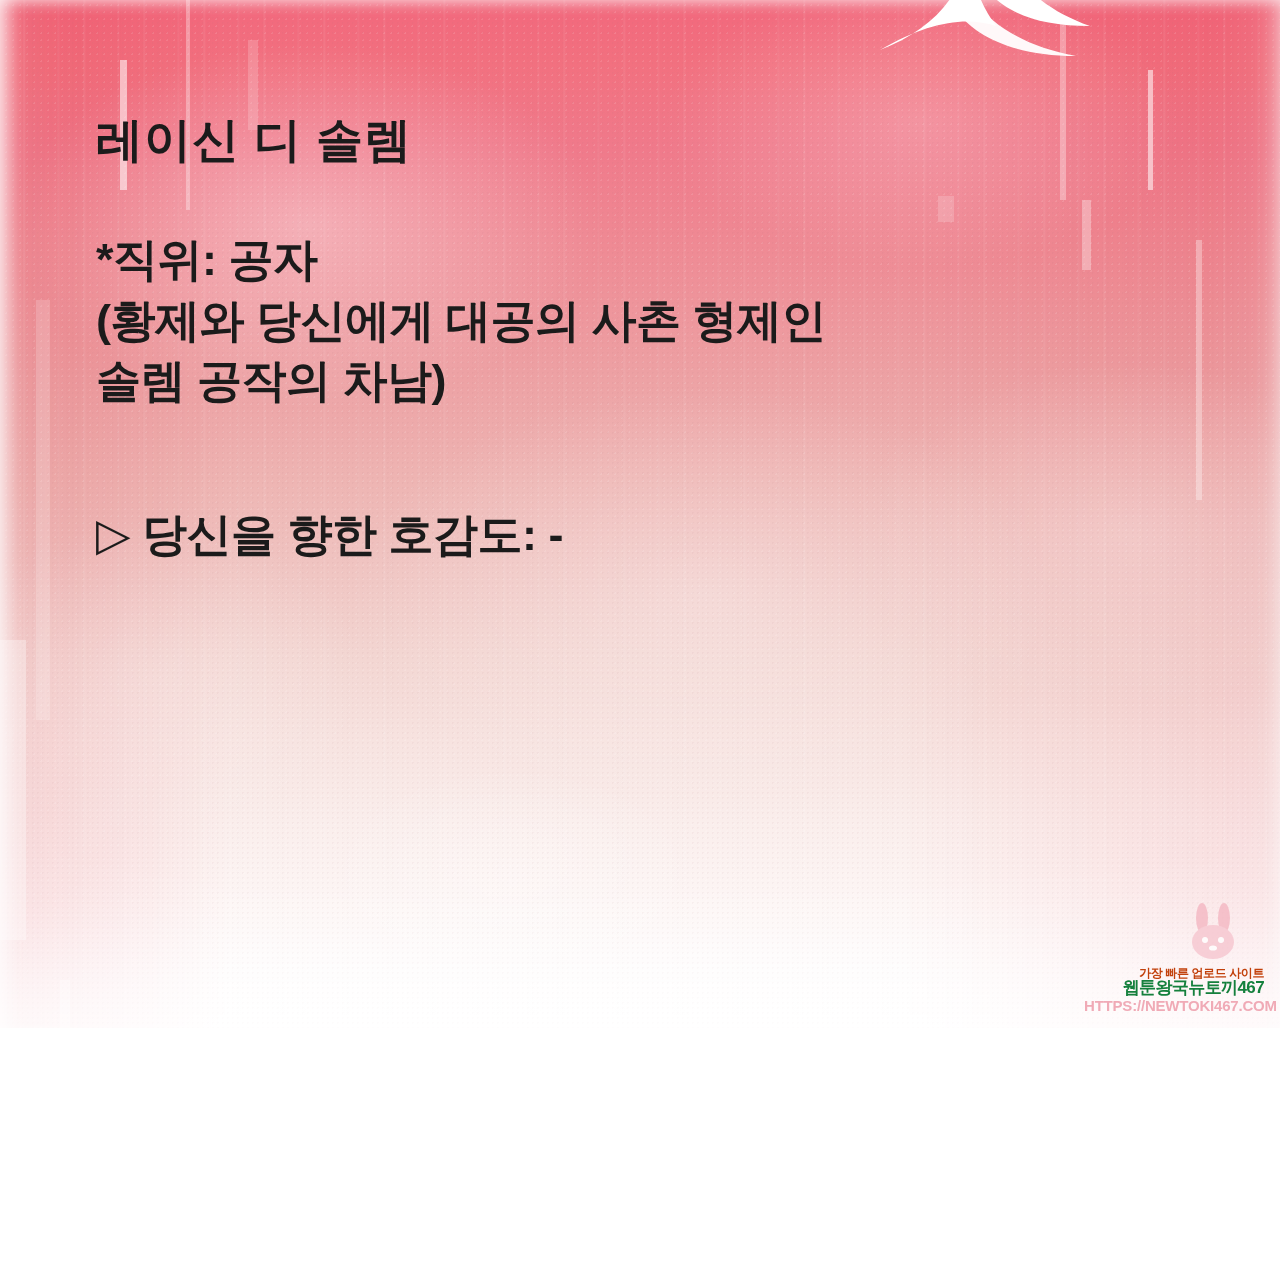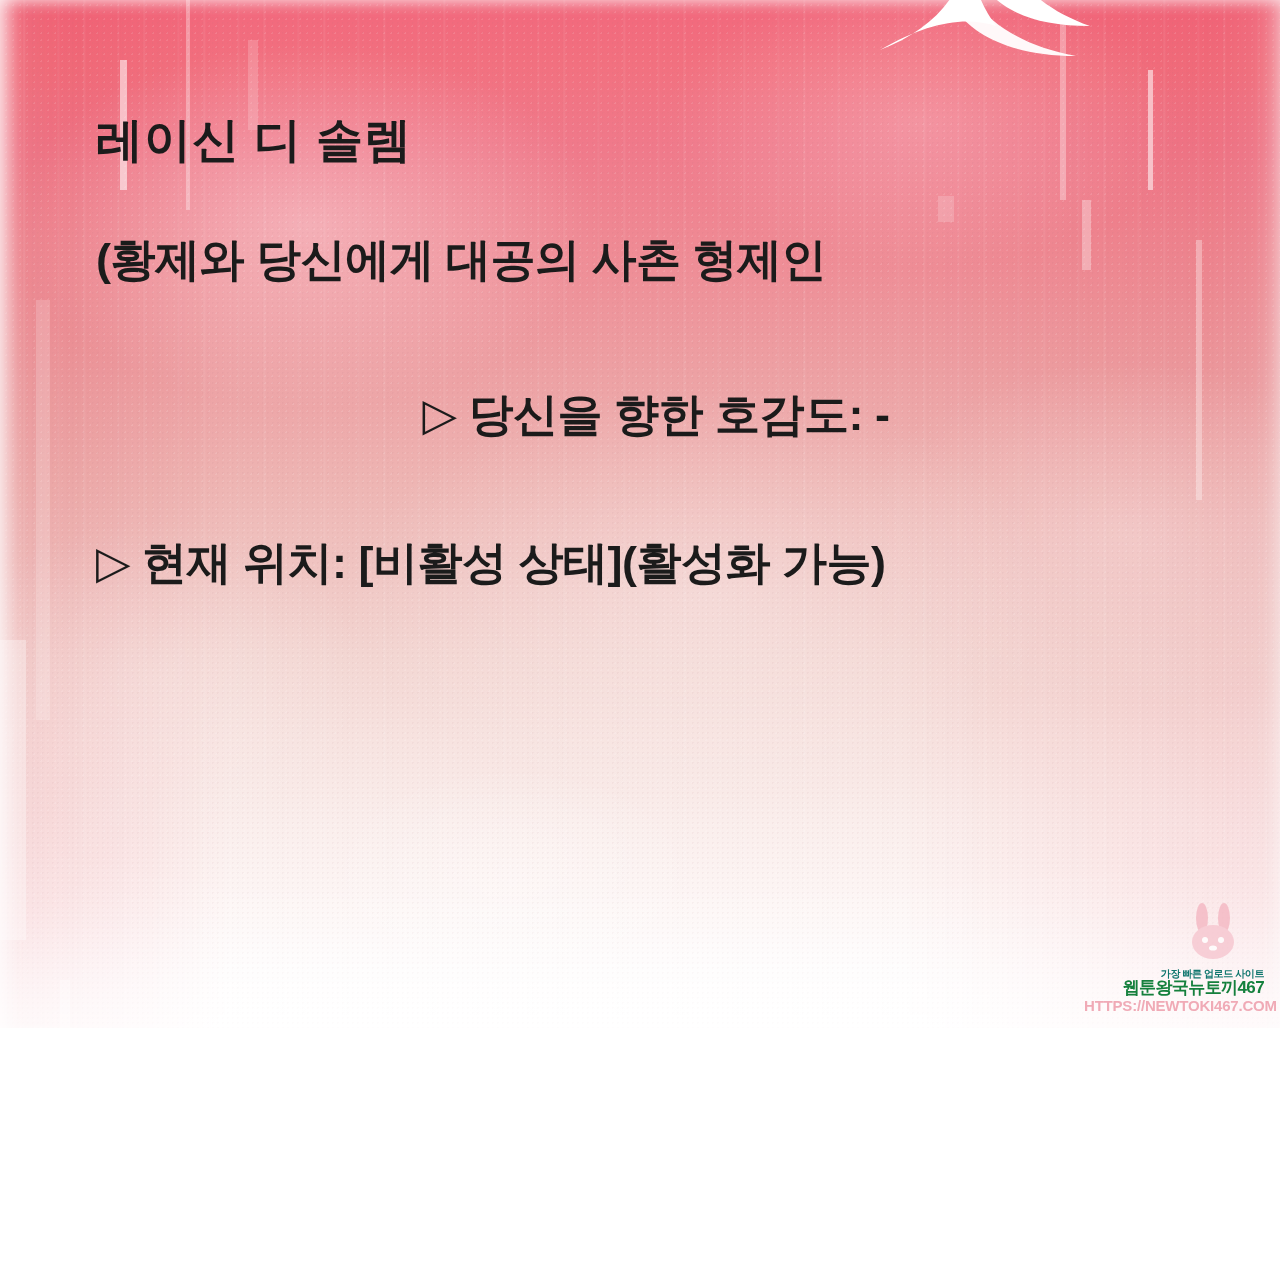--- a/index.html
+++ b/index.html
@@ -139,21 +139,21 @@
   .block {
     margin-top: 62px;
   }
   .line {
     font-size: 45px;
     font-weight: 700;
     line-height: 1.34;
     letter-spacing: -0.5px;
     white-space: pre;
   }
-  .block.affinity { margin-top: 94px; text-align: center; }
+  .block.affinity { margin-top: 94px; }
   .block.location { margin-top: 88px; }
 
   
   .watermark {
     position: absolute;
     right: 16px;
     bottom: 14px;
     width: 180px;
     text-align: right;
     color: #f2a6b4;
@@ -161,21 +161,21 @@
     user-select: none;
   }
   .wm-mascot {
     position: absolute;
     right: 28px;
     bottom: 68px;
     width: 74px;
     height: 58px;
     opacity: .75;
   }
-  .wm-l1 { font-size: 10px; font-weight: 700; letter-spacing: -0.4px; color: #0f766e; }
+  .wm-l1 { font-size: 12px; font-weight: 700; letter-spacing: -0.4px; color: #c2410c; }
   .wm-l2 { font-size: 17px; font-weight: 700; letter-spacing: -0.6px; color: #15803d; }
   .wm-l3 { font-size: 15px; font-weight: 700; letter-spacing: -0.2px; color: #f0aab6; }
 </style>
 </head>
 <body>
 
 <div class="page">
 
   <div class="bg-base"></div>
   <div class="bg-wash-h"></div>
@@ -206,30 +206,29 @@
     <path d="M196 -40 C206 30, 214 66, 236 96 C206 86, 168 92, 120 120 C172 100, 202 66, 210 20 Z" fill="#ffffff"></path>
     <path d="M214 -60 C232 26, 262 72, 330 96 C262 96, 226 74, 208 28 Z" fill="#ffffff"></path>
     <path d="M206 60 C226 92, 262 116, 316 126 C254 126, 214 106, 196 80 Z" fill="#ffffff" opacity=".95"></path>
   </svg>
 
   <div class="content">
 
     <h1 class="char-name">레이신 디 솔렘</h1>
 
     <div class="block stats">
+      <div class="line">*직위: 공자</div>
       <div class="line">(황제와 당신에게 대공의 사촌 형제인</div>
+      <div class="line">솔렘 공작의 차남)</div>
     </div>
 
     <div class="block affinity">
       <div class="line">▷ 당신을 향한 호감도: -</div>
     </div>
 
-    <div class="block location">
-      <div class="line">▷ 현재 위치: [비활성 상태](활성화 가능)</div>
-    </div>
 
   </div>
 
   <svg class="wm-mascot" viewBox="0 0 74 58" aria-hidden="true">
     <ellipse cx="24" cy="16" rx="6" ry="15" fill="#f3b3bf"></ellipse>
     <ellipse cx="46" cy="16" rx="6" ry="15" fill="#f3b3bf"></ellipse>
     <ellipse cx="35" cy="40" rx="21" ry="17" fill="#f6c3cd"></ellipse>
     <circle cx="27" cy="38" r="3" fill="#ffffff"></circle>
     <circle cx="43" cy="38" r="3" fill="#ffffff"></circle>
     <ellipse cx="35" cy="46" rx="4" ry="2.6" fill="#ffffff"></ellipse>

